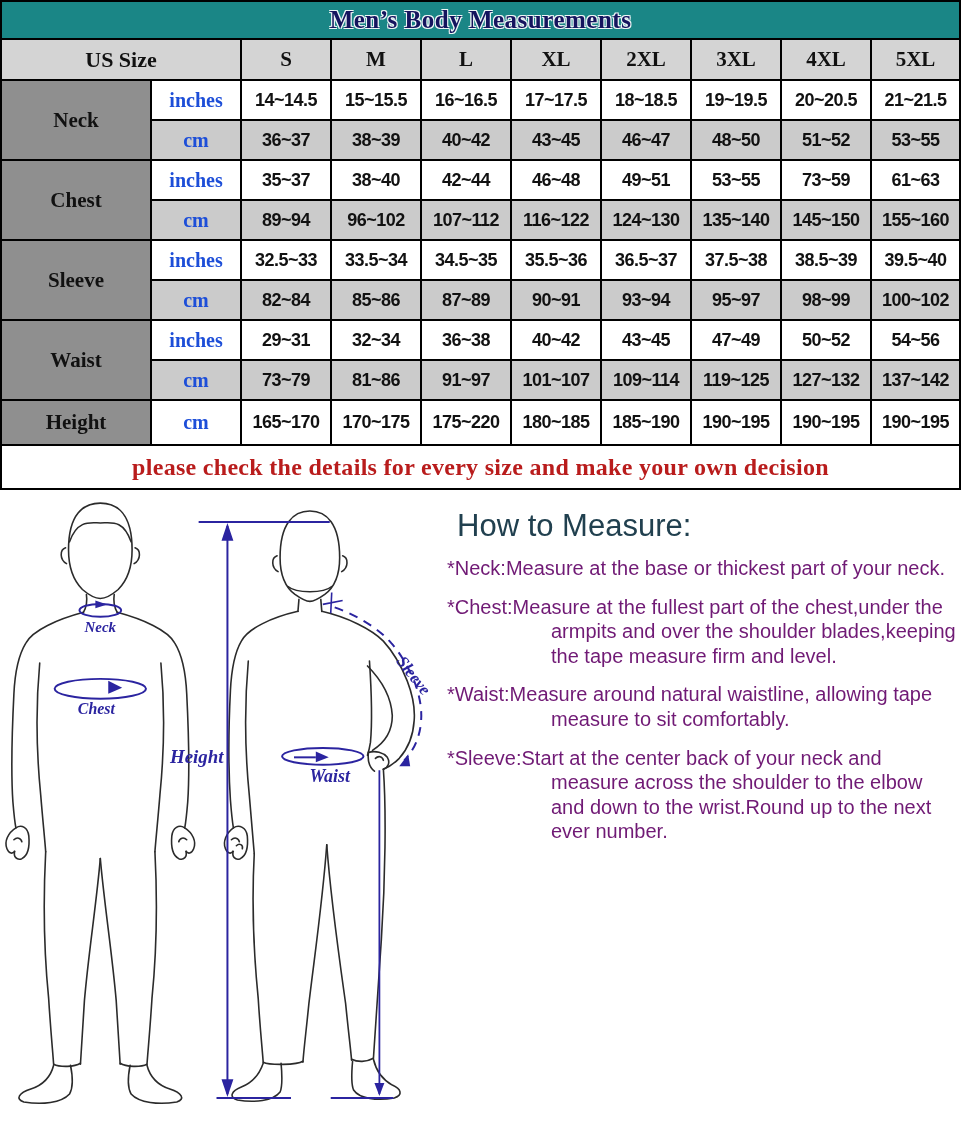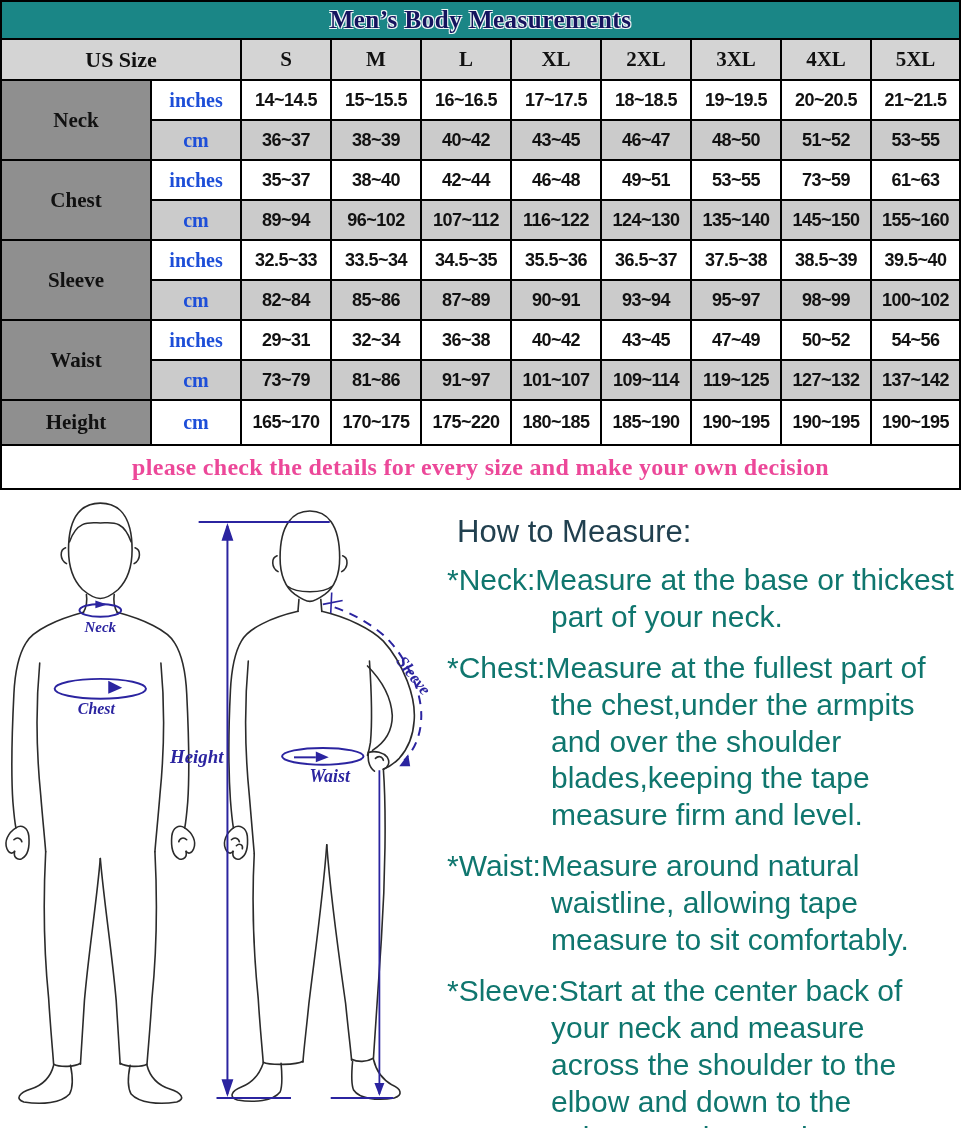--- a/index.html
+++ b/index.html
@@ -13,28 +13,28 @@
            text-shadow:-1px -1px 0 #eef6f6,1px -1px 0 #eef6f6,-1px 1px 0 #eef6f6,1px 1px 0 #eef6f6;}
   .c-ussize{background:#d4d4d4;font:bold 22px "Liberation Serif",serif;color:#111;margin-top:40px;}
   .c-sizeh{background:#d4d4d4;font:bold 21px "Liberation Serif",serif;color:#111;}
   .c-seclabel{background:#8f8f8f;font:bold 21px "Liberation Serif",serif;color:#111;}
   .c-unit{background:#fff;font:bold 20px "Liberation Serif",serif;color:#1d4ed8;}
   .c-val{background:#fff;font:bold 18px "Liberation Sans",sans-serif;color:#111;letter-spacing:-.5px;}
   .sh{background:#cbcbcb !important;}
   tr.r-head{height:41px;}
   tr.r-data{height:40px;}
   tr.r-single{height:45px;}
-  .c-footer{height:42px;background:#fff;color:#ec4899;font:bold 24px "Liberation Serif",serif;letter-spacing:.3px;margin-top:28px;}
+  .c-footer{height:42px;background:#fff;color:#b91c1c;font:bold 24px "Liberation Serif",serif;letter-spacing:.3px;margin-top:28px;}
 
   
   .lower{display:flex;width:961px;}
   .fig-wrap{width:437px;flex:none;}
   .htm{flex:1;padding:6px 0 0 10px;font-family:"Liberation Sans",sans-serif;}
-  .htm-h{font-size:31px;color:#21404f;margin:18px 0 12px 10px;font-weight:400;}
-  .mi{font-size:30px;line-height:1.23;color:#0f766e;margin:0 0 14px 0;
+  .htm-h{font-size:31px;color:#21404f;margin:12px 0 12px 10px;font-weight:400;}
+  .mi{font-size:20px;line-height:1.23;color:#701a75;margin:0 0 14px 0;
       padding-left:104px;text-indent:-104px;}
   .mi .mi-label{white-space:nowrap;}
 
   svg text{font-family:"Liberation Serif",serif;font-style:italic;font-weight:bold;fill:#2b24a0;}
 </style>
 </head>
 <body>
 
 <div class="page">
 

